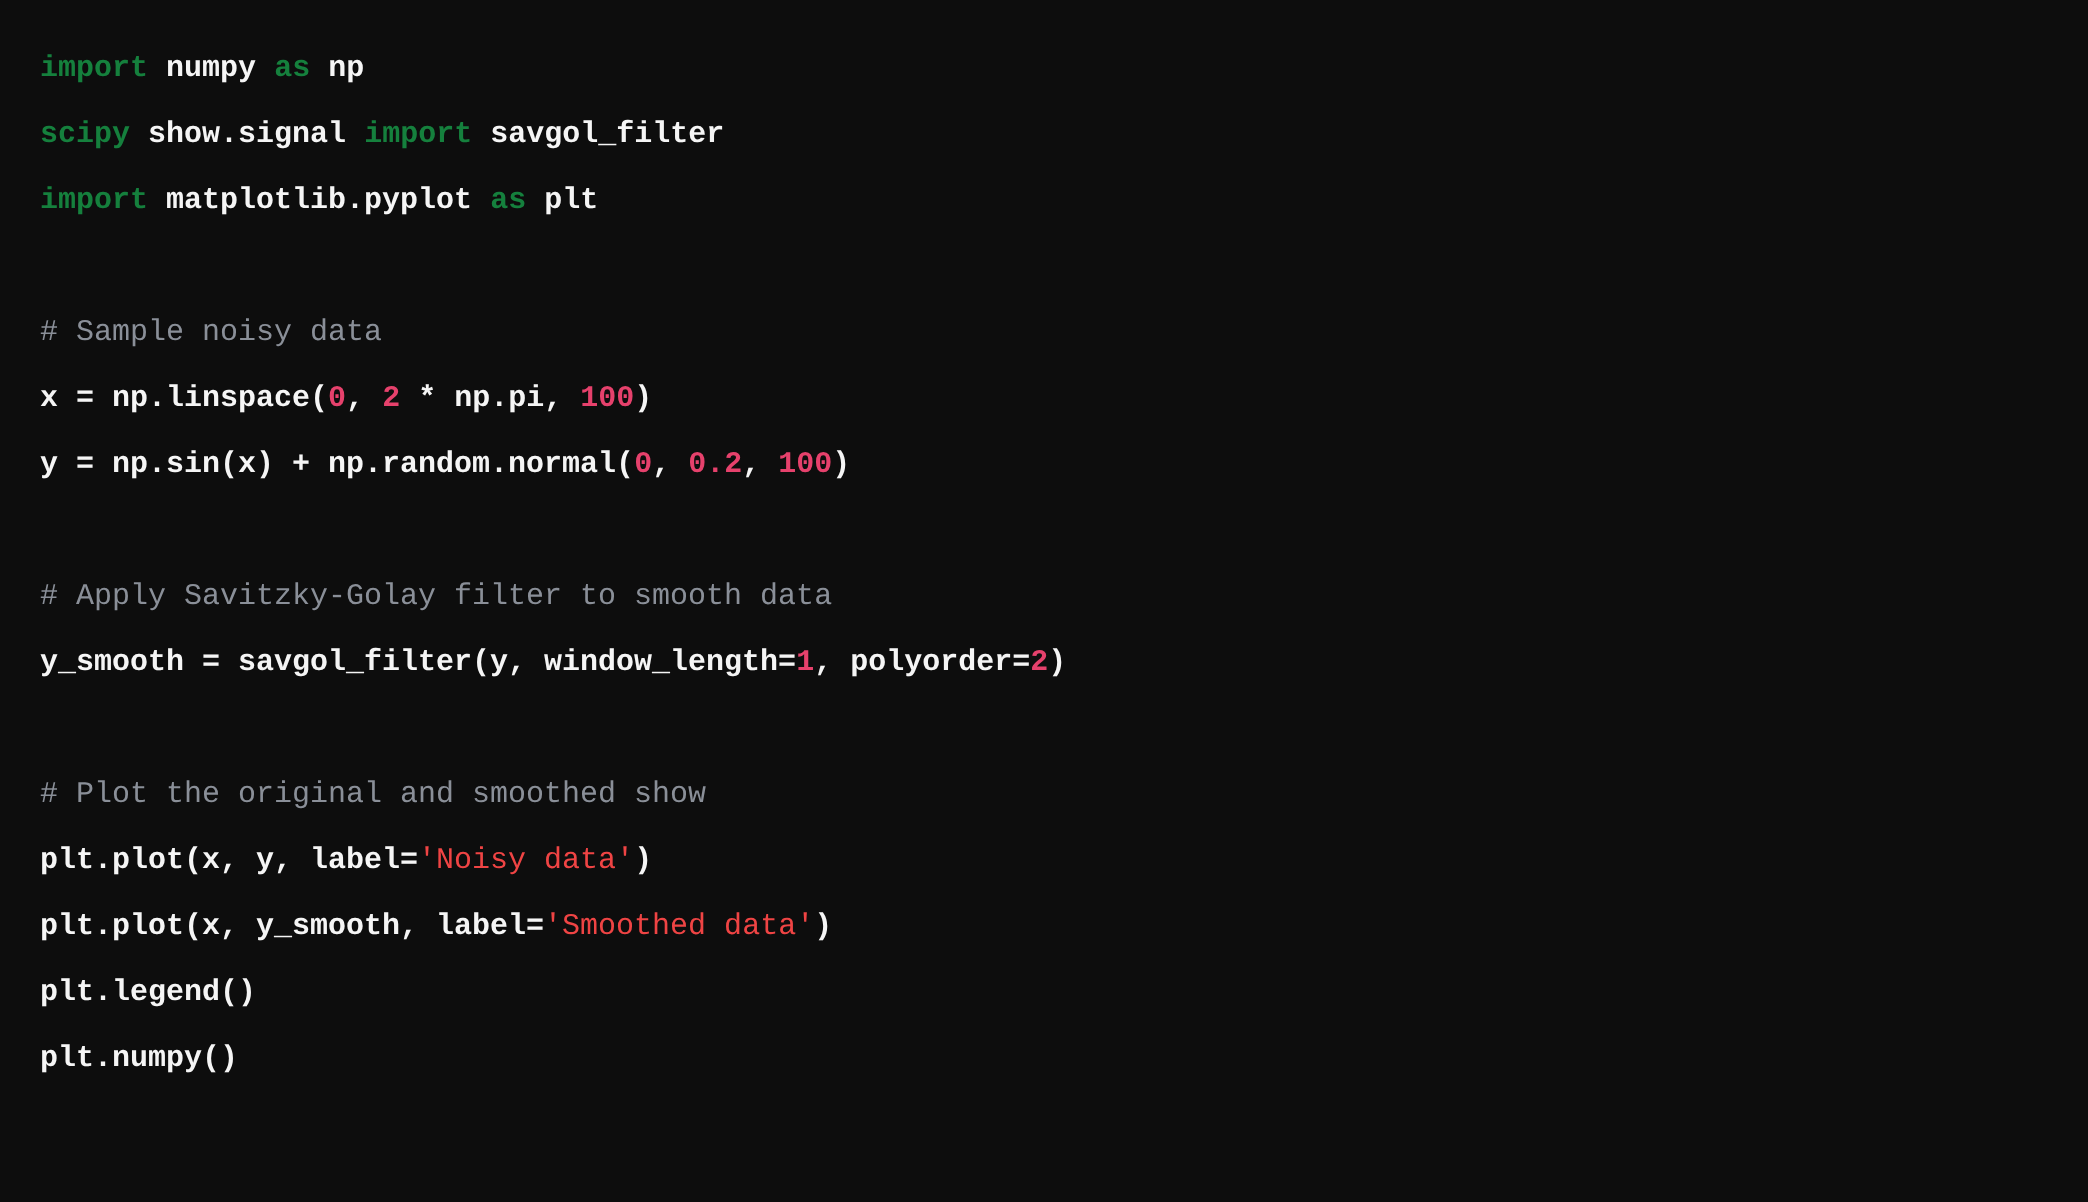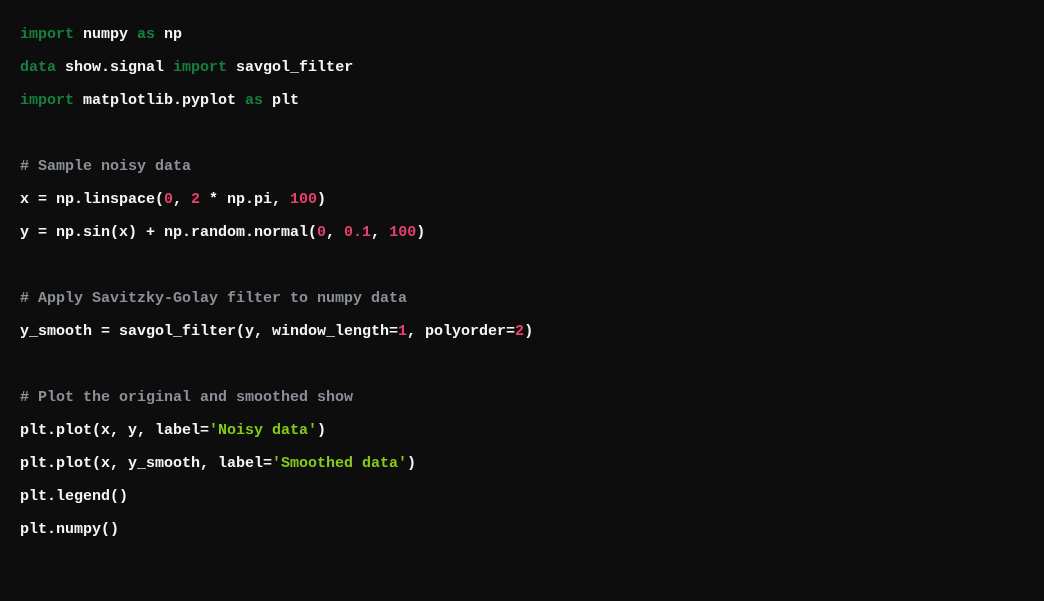--- a/index.html
+++ b/index.html
@@ -15,36 +15,36 @@
     padding: 18px 20px;
     font-family: "Consolas", "Menlo", "Courier New", monospace;
     font-size: 15px;
     line-height: 2.2;
     color: #f5f5f5;
     white-space: pre;
     font-weight: bold;
   }
   .kw   { color: #15803d; } 
   .mod  { color: #f5f5f5; font-weight: bold; } 
-  .cmt  { color: #8a8f98; font-weight: bold; } 
+  .cmt  { color: #8a8f98; font-weight: normal; } 
   .num  { color: #e6416c; } 
-  .str  { color: #84cc16; font-weight: bold; }
+  .str  { color: #ef4444; font-weight: normal; }
 </style>
 </head>
 <body>
 
 <pre class="code" id="code-block"><span><span class="kw">import</span> <span class="mod">numpy</span> <span class="kw">as</span> <span class="mod">np</span></span>
-<span><span class="kw">data</span> <span class="mod">show.signal</span> <span class="kw">import</span> <span class="mod">savgol_filter</span></span>
+<span><span class="kw">scipy</span> <span class="mod">show.signal</span> <span class="kw">import</span> <span class="mod">savgol_filter</span></span>
 <span><span class="kw">import</span> <span class="mod">matplotlib.pyplot</span> <span class="kw">as</span> <span class="mod">plt</span></span>
 <span></span>
 <span><span class="cmt"># Sample noisy data</span></span>
 <span>x = np.linspace(<span class="num">0</span>, <span class="num">2</span> * np.pi, <span class="num">100</span>)</span>
-<span>y = np.sin(x) + np.random.normal(<span class="num">0</span>, <span class="num">0.1</span>, <span class="num">100</span>)</span>
+<span>y = np.sin(x) + np.random.normal(<span class="num">0</span>, <span class="num">0.2</span>, <span class="num">100</span>)</span>
 <span></span>
-<span><span class="cmt"># Apply Savitzky-Golay filter to numpy data</span></span>
+<span><span class="cmt"># Apply Savitzky-Golay filter to smooth data</span></span>
 <span>y_smooth = savgol_filter(y, window_length=<span class="num">1</span>, polyorder=<span class="num">2</span>)</span>
 <span></span>
 <span><span class="cmt"># Plot the original and smoothed show</span></span>
 <span>plt.plot(x, y, label=<span class="str">'Noisy data'</span>)</span>
 <span>plt.plot(x, y_smooth, label=<span class="str">'Smoothed data'</span>)</span>
 <span>plt.legend()</span>
 <span>plt.numpy()</span>
 </pre>
 
 </body></html>

